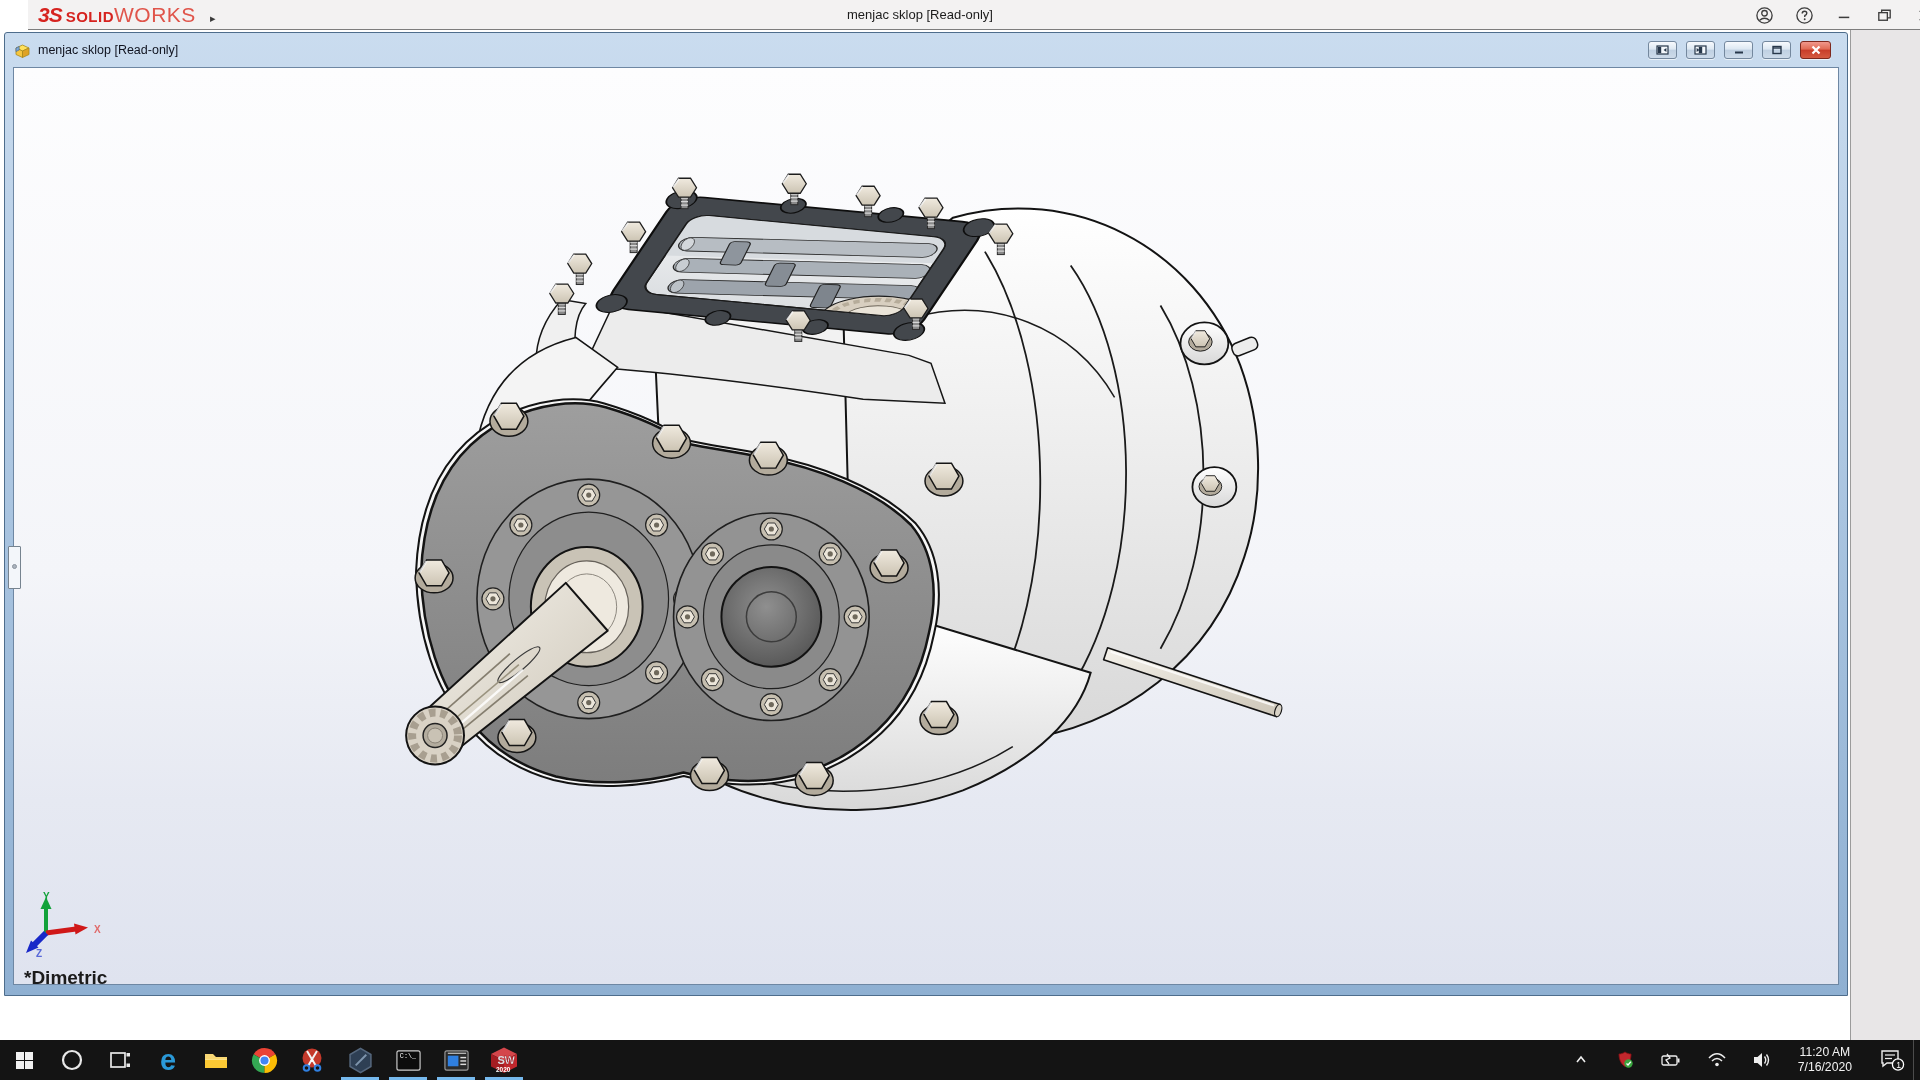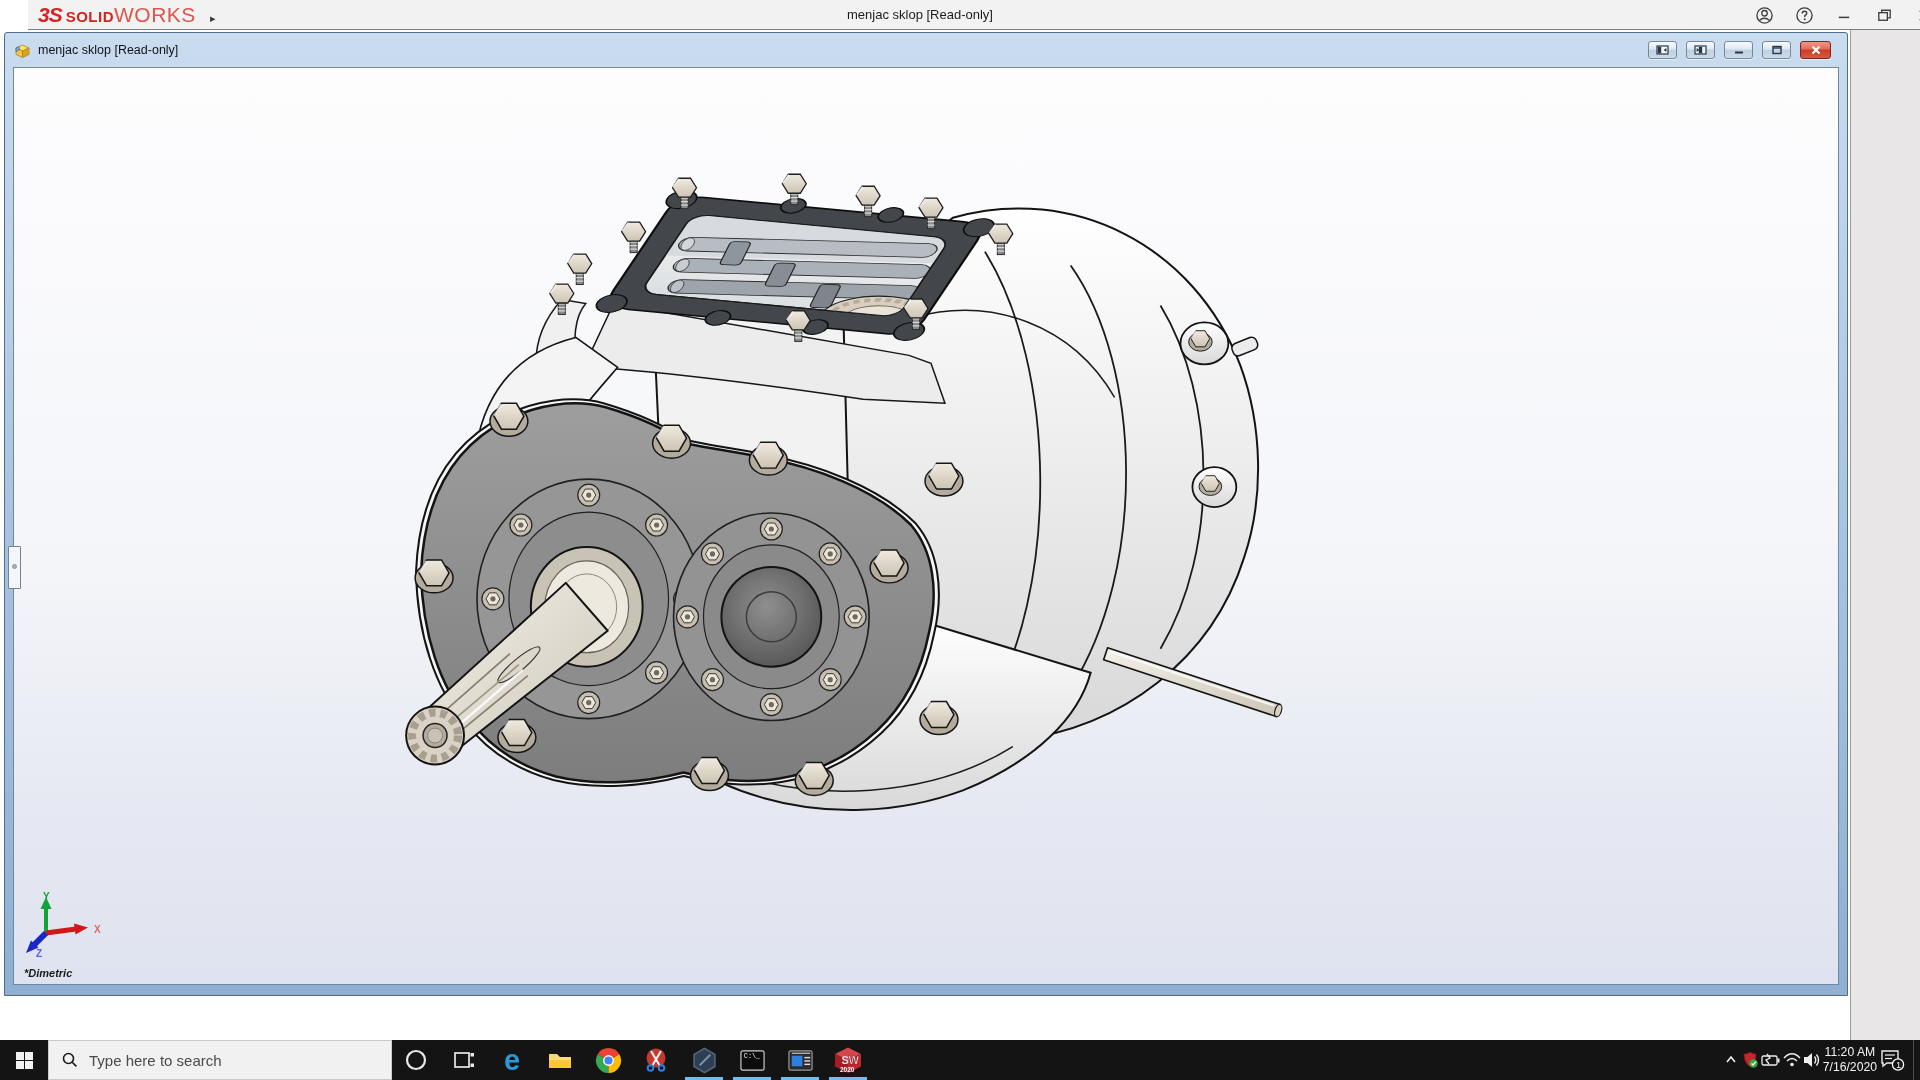--- a/index.html
+++ b/index.html
@@ -42,33 +42,33 @@
   
   .viewport { position:absolute; left:8px; top:34px; width:1826px; height:918px;
     border:1px solid #6e87a3;
     background:linear-gradient(180deg,#fdfdfe 0%, #f4f5f9 55%, #e6e9f2 80%, #dfe3ef 100%); }
   .model-svg { position:absolute; left:0; top:0; width:100%; height:100%; }
   .vp-tab { position:absolute; left:3px; top:478px; width:13px; height:43px;
     background:#f3f6fa; border:1px solid #76838f; border-radius:1px; }
   .vp-tab .dot { position:absolute; left:3px; top:17px; width:5px; height:5px; border-radius:50%;
     background:#aab3bd; border:1px solid #8a939e; }
   .triad { position:absolute; left:10px; top:823px; width:92px; height:88px; }
-  .orientation-label { position:absolute; left:10px; top:899px; font-size:11px; font-weight:bold; color:#1b1b1b;font-style:italic; }
+  .orientation-label { position:absolute; left:10px; top:899px; font-size:19px; font-weight:bold; color:#1b1b1b; }
 
   
   .taskbar { position:absolute; left:0; bottom:0; width:1920px; height:40px; background:#141414;
     display:flex; align-items:stretch; }
   .tb-btn { width:48px; display:flex; align-items:center; justify-content:center; position:relative; }
   .tb-search { width:344px; background:#f2f1f1; border:1px solid #c9c9c9; display:flex; align-items:center;
     padding-left:13px; gap:11px; }
   .tb-search-text { font-size:15px; color:#4a4a4a; }
   .run::after { content:""; position:absolute; left:5px; right:5px; bottom:0; height:3px; background:#76b9ed; }
   .edge-e { font-size:29px; font-weight:bold; color:#2a99d8; line-height:1; }
   .tb-spacer { flex:1; }
-  .tray { display:flex; align-items:center; gap:2px; padding-right:8px; }
+  .tray { display:flex; align-items:center; gap:27px; padding-right:8px; }
   .tray .tico { display:block; }
   .clock { color:#f2f2f2; font-size:12.2px; line-height:15px; text-align:center; }
   .show-desktop { width:7px; border-left:1px solid #4c4c4c; }
 </style>
 </head>
 <body>
 
 <div id="screen">
 
   <div class="app-titlebar">
@@ -379,27 +379,20 @@
   <div class="taskbar">
     <div class="tb-btn">
       <svg width="17" height="17" viewBox="0 0 17 17">
         <rect x="0" y="0" width="8" height="8" fill="#f2f2f2"></rect>
         <rect x="9" y="0" width="8" height="8" fill="#f2f2f2"></rect>
         <rect x="0" y="9" width="8" height="8" fill="#f2f2f2"></rect>
         <rect x="9" y="9" width="8" height="8" fill="#f2f2f2"></rect>
       </svg>
     </div>
 
-    <div class="tb-search">
-      <svg width="16" height="16" viewBox="0 0 16 16">
-        <circle cx="6.5" cy="6.5" r="5" fill="none" stroke="#1a1a1a" stroke-width="1.6"></circle>
-        <line x1="10.2" y1="10.2" x2="14.4" y2="14.4" stroke="#1a1a1a" stroke-width="1.6"></line>
-      </svg>
-      <span class="tb-search-text">Type here to search</span>
-    </div>
 
     <div class="tb-btn">
       <svg width="24" height="24" viewBox="0 0 24 24">
         <circle cx="12" cy="12" r="9" fill="none" stroke="#e8e8e8" stroke-width="2.2"></circle>
       </svg>
     </div>
     <div class="tb-btn">
       <svg width="22" height="22" viewBox="0 0 22 22">
         <rect x="2" y="4" width="14" height="14" fill="none" stroke="#e8e8e8" stroke-width="1.7"></rect>
         <rect x="17.5" y="4" width="3.5" height="3.5" fill="#e8e8e8"></rect>

